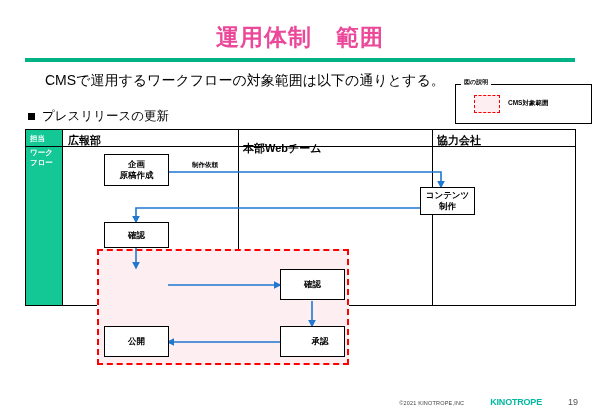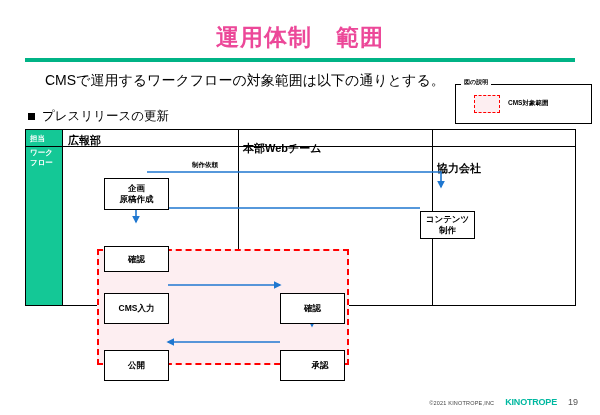--- a/index.html
+++ b/index.html
@@ -203,21 +203,20 @@
     box-sizing: border-box;
     display: flex;
     align-items: center;
     justify-content: center;
     text-align: center;
     font-size: 8.5px;
     font-weight: bold;
     color: #000000;
     line-height: 11px;
     white-space: pre-line;
-    margin-top: 24px;
   }
 
   
   #connectors {
     position: absolute;
     left: 0;
     top: 0;
     width: 551px;
     height: 251px;
     pointer-events: none;
@@ -230,21 +229,21 @@
     white-space: nowrap;
   }
 
   
   #footer {
     position: absolute;
     right: 22px;
     bottom: 8px;
     display: flex;
     align-items: baseline;
-    gap: 11px;
+    gap: 26px;
   }
   #copyright {
     font-size: 5.5px;
     color: #444444;
     letter-spacing: 0.2px;
   }
   #brand {
     font-size: 9px;
     font-weight: bold;
     color: #00b8a0;
@@ -282,21 +281,21 @@
 フロー</div>
   </div>
 
   <div id="col-head-rule"></div>
 
   <div class="col-divider" style="left:212px;"></div>
   <div class="col-divider" style="left:406px;"></div>
 
   <div class="col-head-label" style="left:42px;">広報部</div>
   <div class="col-head-label" style="left:217px;margin-top:8px;">本部Webチーム</div>
-  <div class="col-head-label" style="left:411px;margin-top:28px;">協力会社</div>
+  <div class="col-head-label" style="left:411px;">協力会社</div>
 
   <div id="cms-scope"></div>
 
   <svg id="connectors" viewBox="0 0 551 251">
     <defs>
       <marker id="arrow" viewBox="0 0 10 10" refX="8" refY="5" markerWidth="5" markerHeight="5" orient="auto-start-reverse">
         <path d="M 0 0 L 10 5 L 0 10 z" fill="#1f77d0"></path>
       </marker>
     </defs>
 
@@ -316,21 +315,20 @@
   <div class="edge-label" style="left:166px; top:31px;">制作依頼</div>
 
   <div class="flow-box" style="left:78px;  top:24px;  width:65px; height:32px;">企画
 原稿作成</div>
 
   <div class="flow-box" style="left:394px; top:57px;  width:55px; height:28px;">コンテンツ
 制作</div>
 
   <div class="flow-box" style="left:78px;  top:92px;  width:65px; height:26px;">確認</div>
 
-  <div class="flow-box" style="left:78px;  top:139px; width:65px; height:31px;">CMS入力</div>
 
   <div class="flow-box" style="left:254px; top:139px; width:65px; height:31px;">確認</div>
 
   <div class="flow-box" style="left:254px; top:196px; width:65px; height:31px;padding-left:15px;">承認</div>
 
   <div class="flow-box" style="left:78px;  top:196px; width:65px; height:31px;">公開</div>
 
 </div>
 
 <div id="footer">

